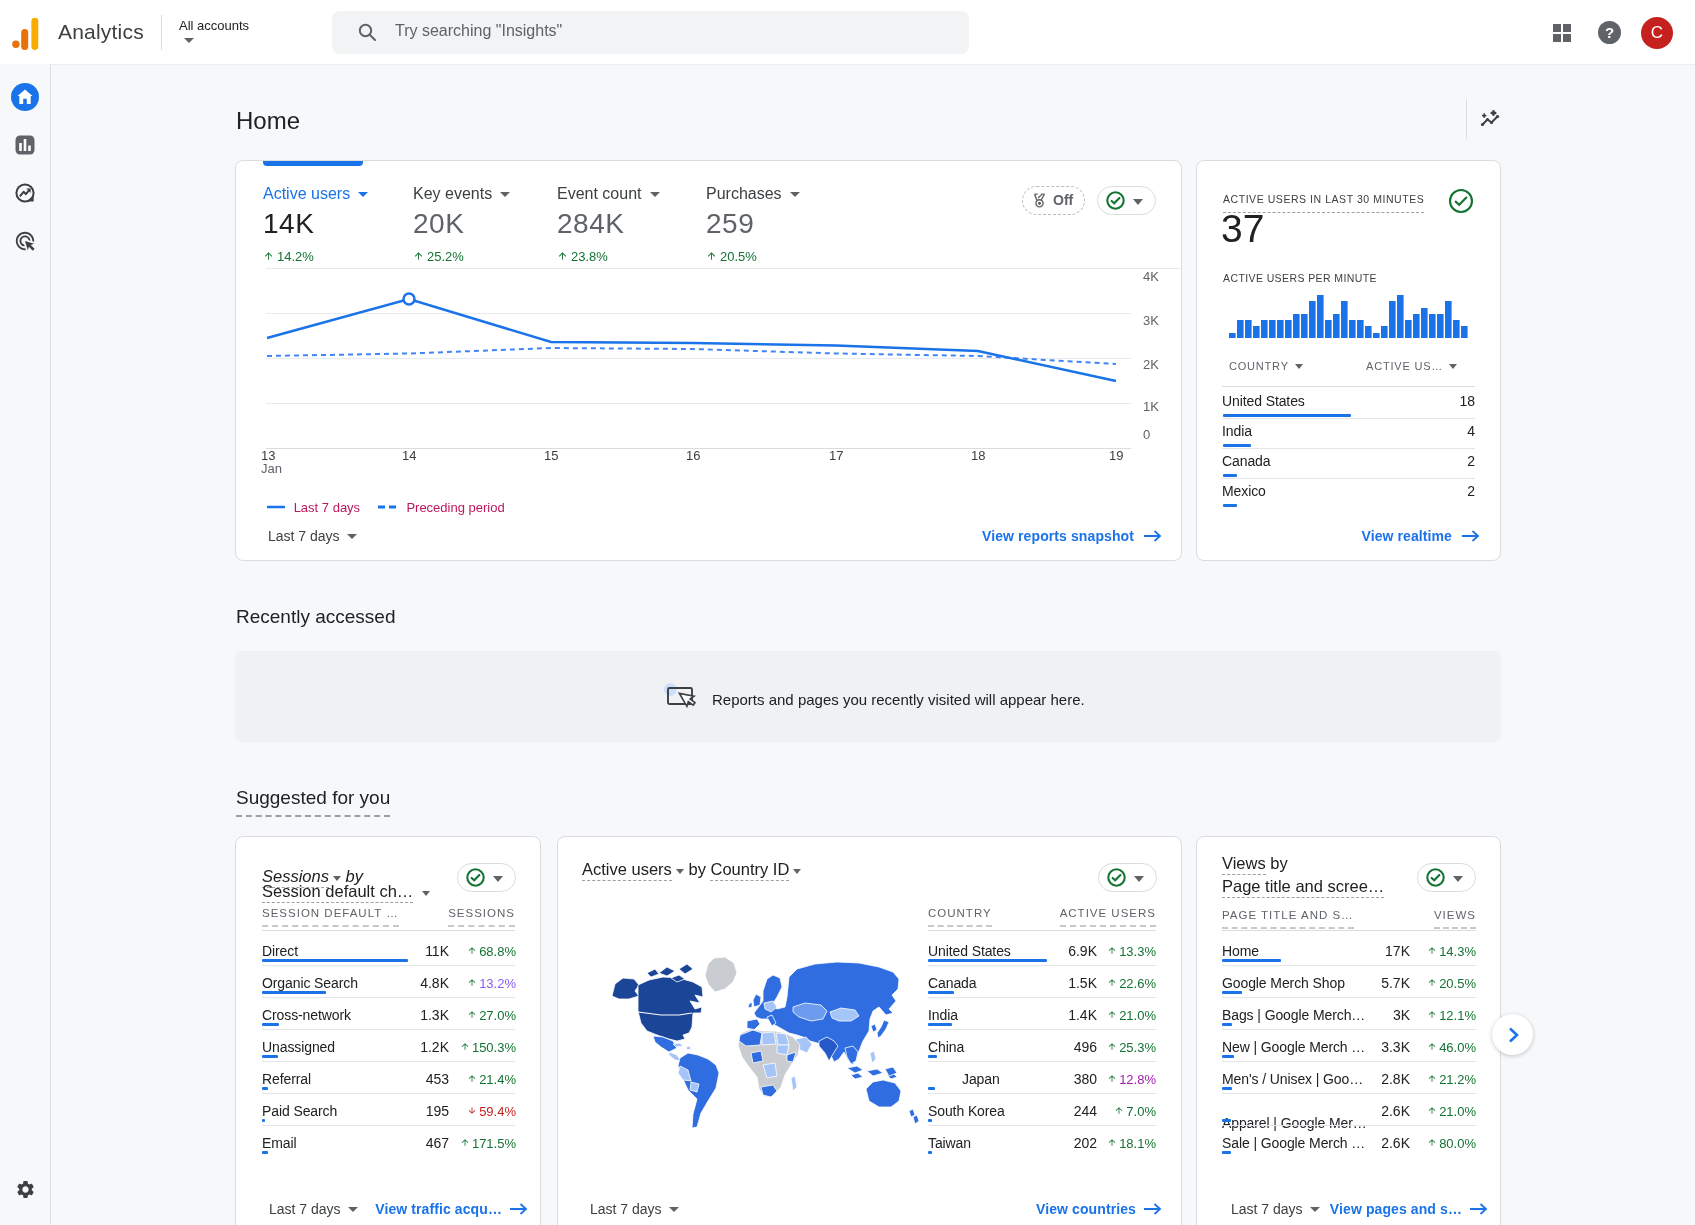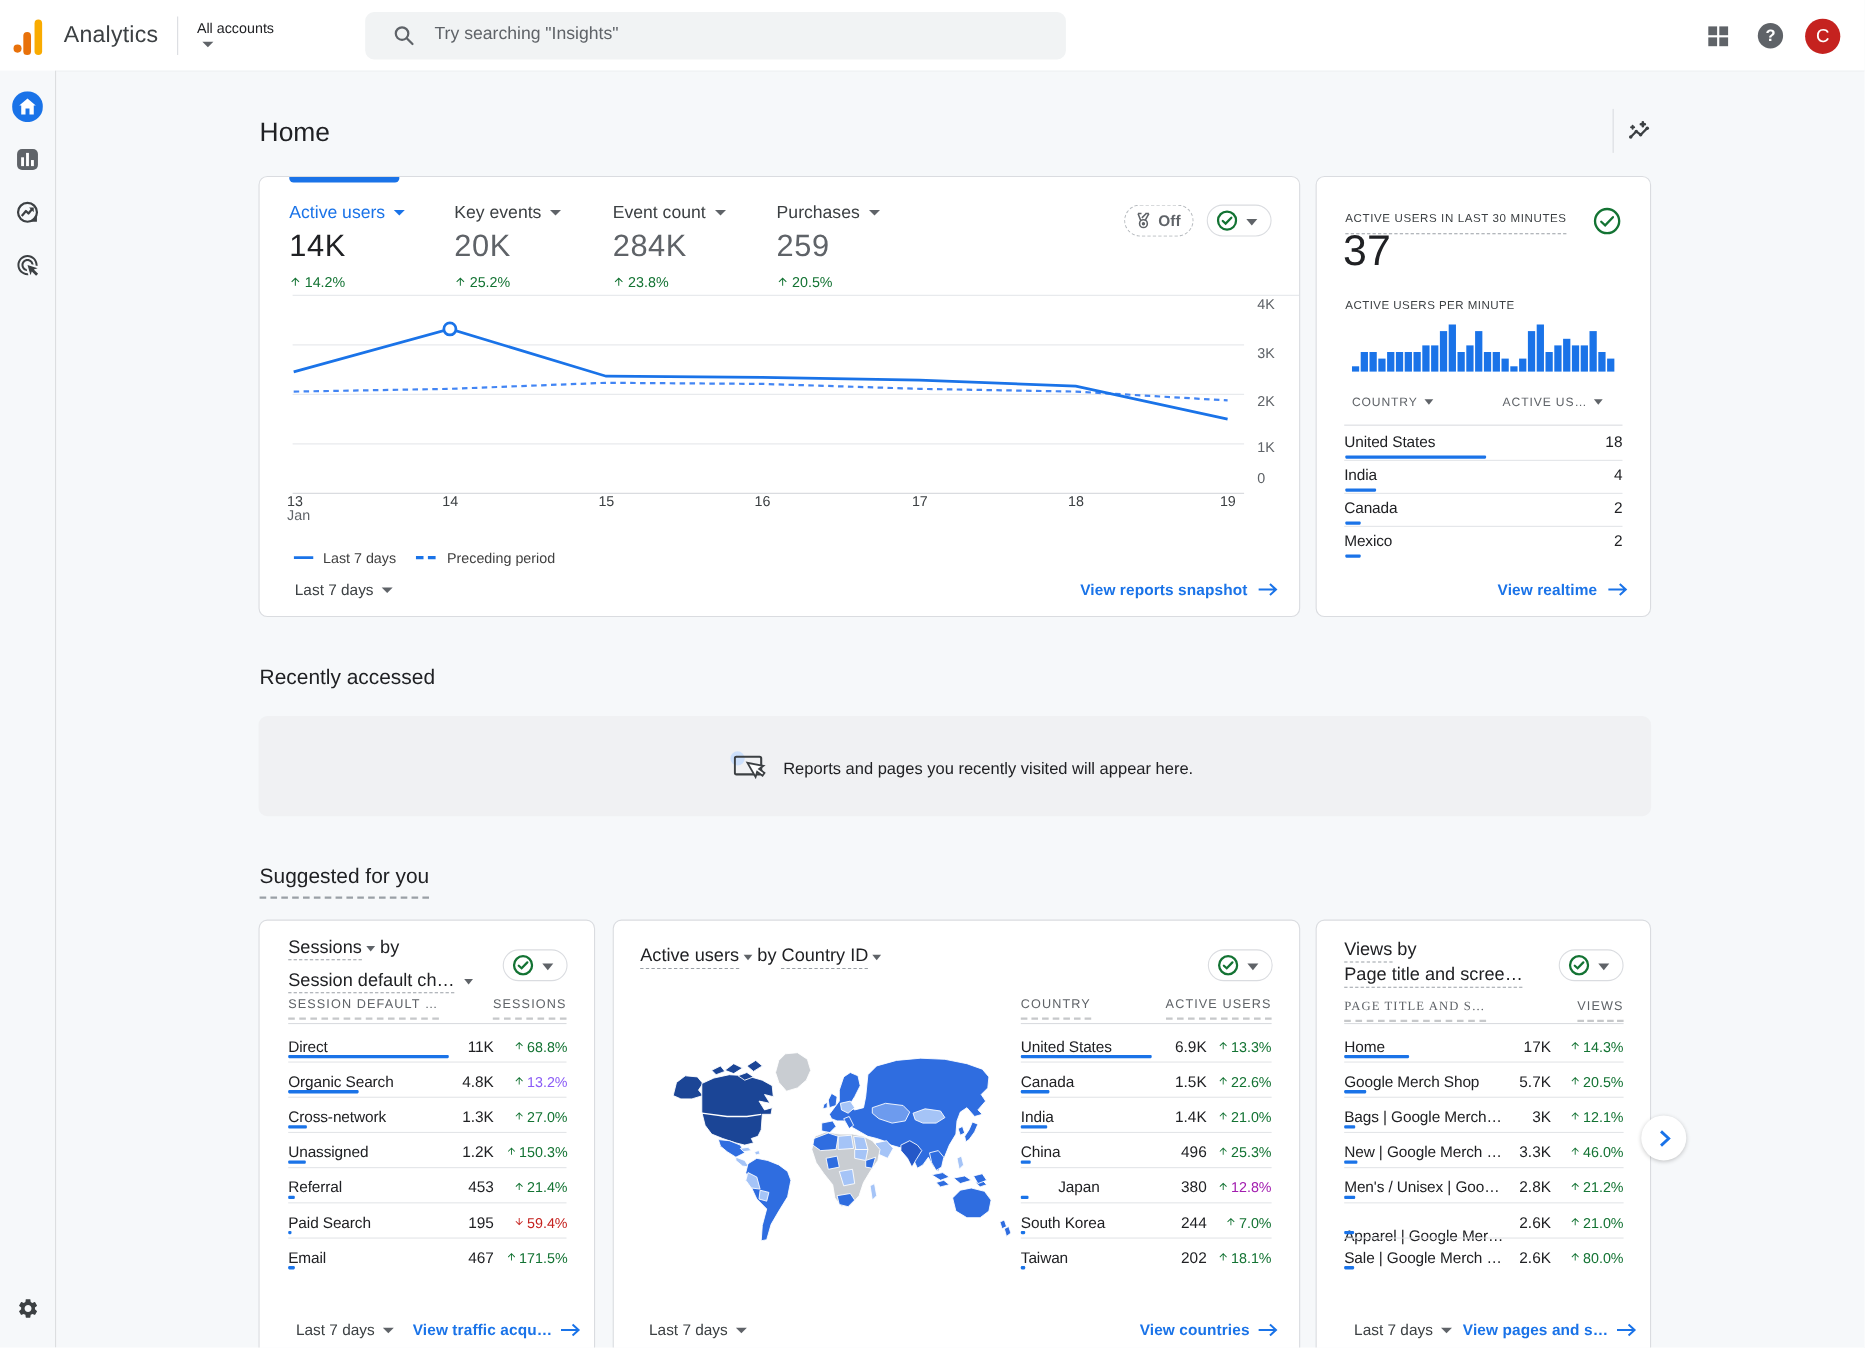--- a/index.html
+++ b/index.html
@@ -202,21 +202,21 @@
       <text x="25" y="212" fill="#5f6368">Jan</text>
       <text x="166" y="199">14</text>
       <text x="308" y="199">15</text>
       <text x="450" y="199">16</text>
       <text x="593" y="199">17</text>
       <text x="735" y="199">18</text>
       <text x="873" y="199">19</text>
     </g>
   </svg>
 
-  <div style="position:absolute; left:31px; top:339px; font-size:13px; color:#404040;">
+  <div style="position:absolute; left:31px; top:339px; font-size:13px; color:#be185d;">
     <svg width="18" height="8" viewBox="0 0 18 8" style="vertical-align:1px;">
         <line x1="0" y1="4" x2="18" y2="4" stroke="#1a73e8" stroke-width="2.5"></line>
       </svg>
     <span style="margin-left:5px;">Last 7 days</span>
     <svg width="20" height="8" viewBox="0 0 20 8" style="vertical-align:1px; margin-left:14px;">
         <line x1="0" y1="4" x2="20" y2="4" stroke="#1a73e8" stroke-width="3" stroke-dasharray="7 4"></line>
       </svg>
     <span style="margin-left:5px;">Preceding period</span>
   </div>
 
@@ -301,21 +301,21 @@
       <rect x="1" y="3" width="24" height="16" rx="1.5" fill="none" stroke="#3c4043" stroke-width="1.9"></rect>
       <path transform="translate(12.5,8.5) rotate(-30) scale(1.02)" d="M0 0 L0 14.5 L3.5 11.2 L5.9 16.6 L8.7 15.3 L6.3 9.9 L11 9.4 Z" fill="#fff" stroke="#3c4043" stroke-width="1.6"></path>
     </svg>
   </div>
   <div style="position:absolute;left:477px;top:40px;font-size:15px;color:#202124;">Reports and pages you recently visited will appear here.</div>
 </div>
 
 <div id="suggest-h">Suggested for you</div>
 
 <div class="card" id="cardA">
-  <div class="card-title" style="position:absolute;left:26px;top:15px;"><span class="dash-u">Sessions</span><span class="small-tri"></span> by</div>
+  <div class="card-title" style="position:absolute;left:26px;top:30px;font-style:italic;"><span class="dash-u">Sessions</span><span class="small-tri"></span> by</div>
   <div class="card-title" style="position:absolute;left:26px;top:45px;"><span class="dash-u">Session default ch…</span><span class="small-tri" style="margin-left:9px;"></span></div>
   <div class="checkpill" style="right:24px; top:26px;">
     <svg width="19" height="19" viewBox="0 0 22 22" style="position:absolute;left:8px;top:4px;">
       <circle cx="11" cy="11" r="9.5" fill="none" stroke="#137333" stroke-width="2.4"></circle>
       <path d="M6.5 11.5 L9.5 14.2 L15.5 8" fill="none" stroke="#137333" stroke-width="2.4" stroke-linecap="round"></path>
     </svg>
     <div class="tri"></div>
   </div>
   <div class="thead" style="left:26px;top:70px;">SESSION DEFAULT …</div>
   <div class="thead" style="right:25px;top:70px;">SESSIONS</div>
@@ -490,21 +490,21 @@
 <div class="card" id="cardC">
   <div class="card-title" style="position:absolute;left:25px;top:17px;"><span class="dash-u">Views</span> by</div>
   <div class="card-title" style="position:absolute;left:25px;top:40px;"><span class="dash-u">Page title and scree…</span></div>
   <div class="checkpill" style="right:24px; top:26px;">
     <svg width="19" height="19" viewBox="0 0 22 22" style="position:absolute;left:8px;top:4px;">
       <circle cx="11" cy="11" r="9.5" fill="none" stroke="#137333" stroke-width="2.4"></circle>
       <path d="M6.5 11.5 L9.5 14.2 L15.5 8" fill="none" stroke="#137333" stroke-width="2.4" stroke-linecap="round"></path>
     </svg>
     <div class="tri"></div>
   </div>
-  <div class="thead" style="left:25px;top:72px;font-family:Liberation Serif, serif;">PAGE TITLE AND S…</div>
+  <div class="thead" style="left:25px;top:72px;">PAGE TITLE AND S…</div>
   <div class="thead" style="right:24px;top:72px;">VIEWS</div>
   <div class="tdiv" style="left:25px;right:24px;top:93px;background:#dadce0;"></div>
 <div class="trow-lbl" style="left: 25px; top: 106px;">Home</div>
     <div class="trow-val" style="right: 90px; top: 106px;">17K</div>
     <div class="trow-pct" style="right: 24px; top: 107px;"><svg width="10" height="11" viewBox="0 0 24 24" style="margin-right:2px" fill="#137333">
         <path d="M4 12l1.41 1.41L11 7.83V20h2V7.83l5.58 5.59L20 12l-8-8-8 8z"></path>
       </svg><span style="color:#137333">14.3%</span></div>
     <div class="tbar" style="left: 25px; top: 122px; width: 59px;"></div>
     <div class="tdiv" style="left: 25px; right: 24px; top: 127.5px;"></div>
     <div class="trow-lbl" style="left: 25px; top: 138px;">Google Merch Shop</div>

